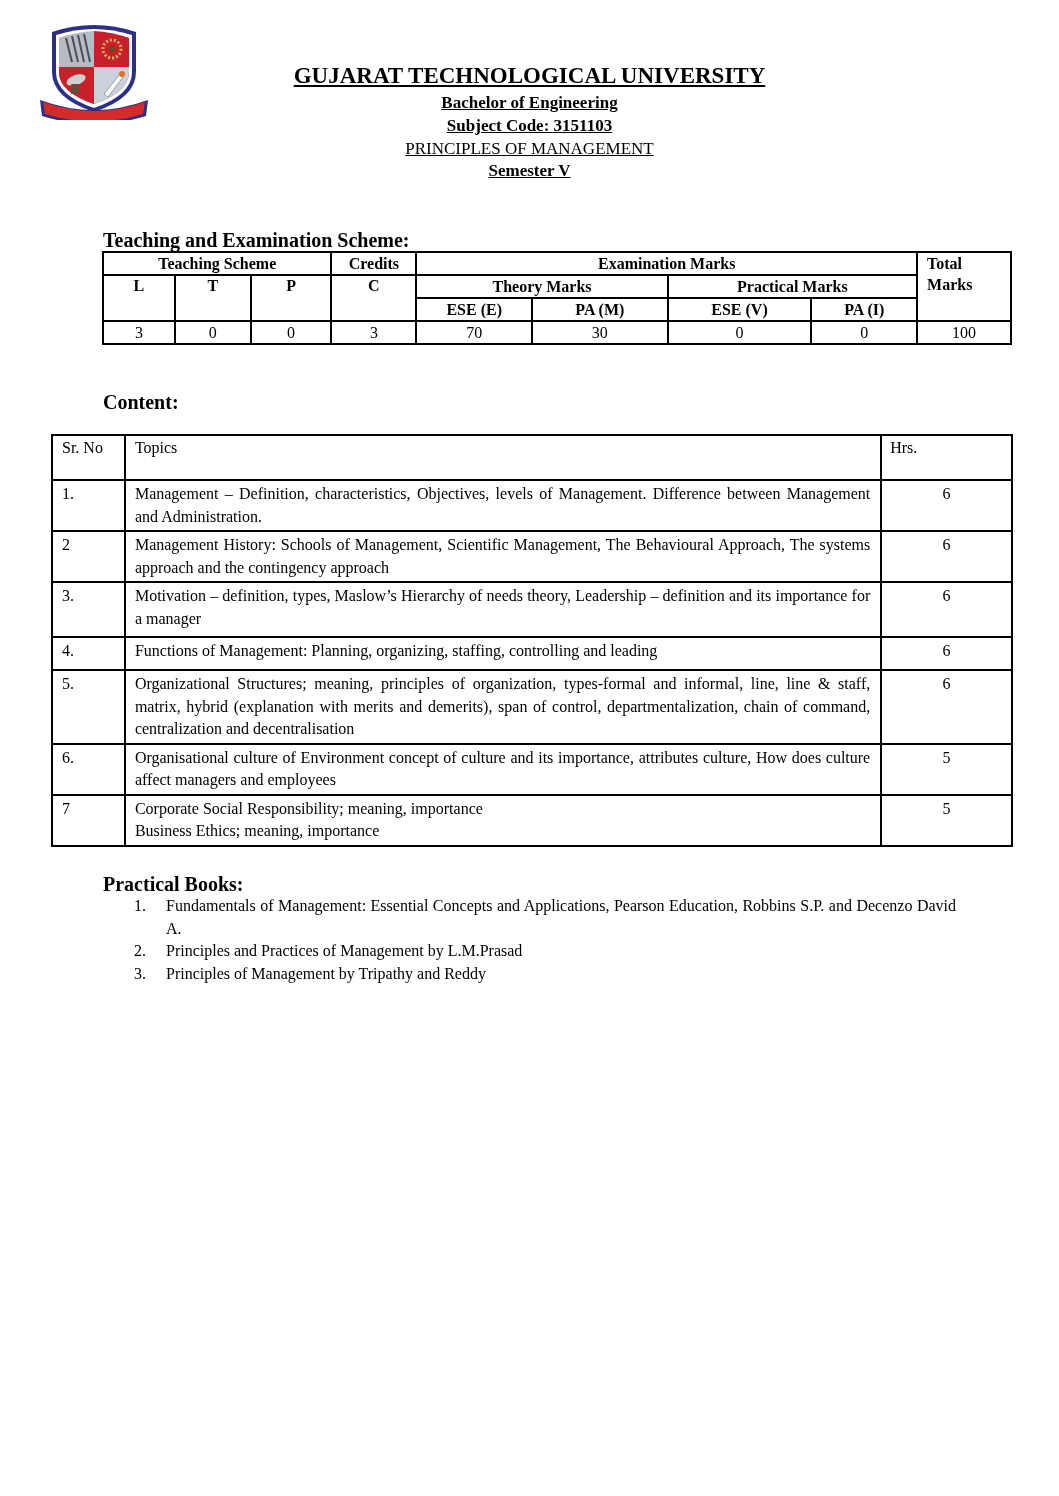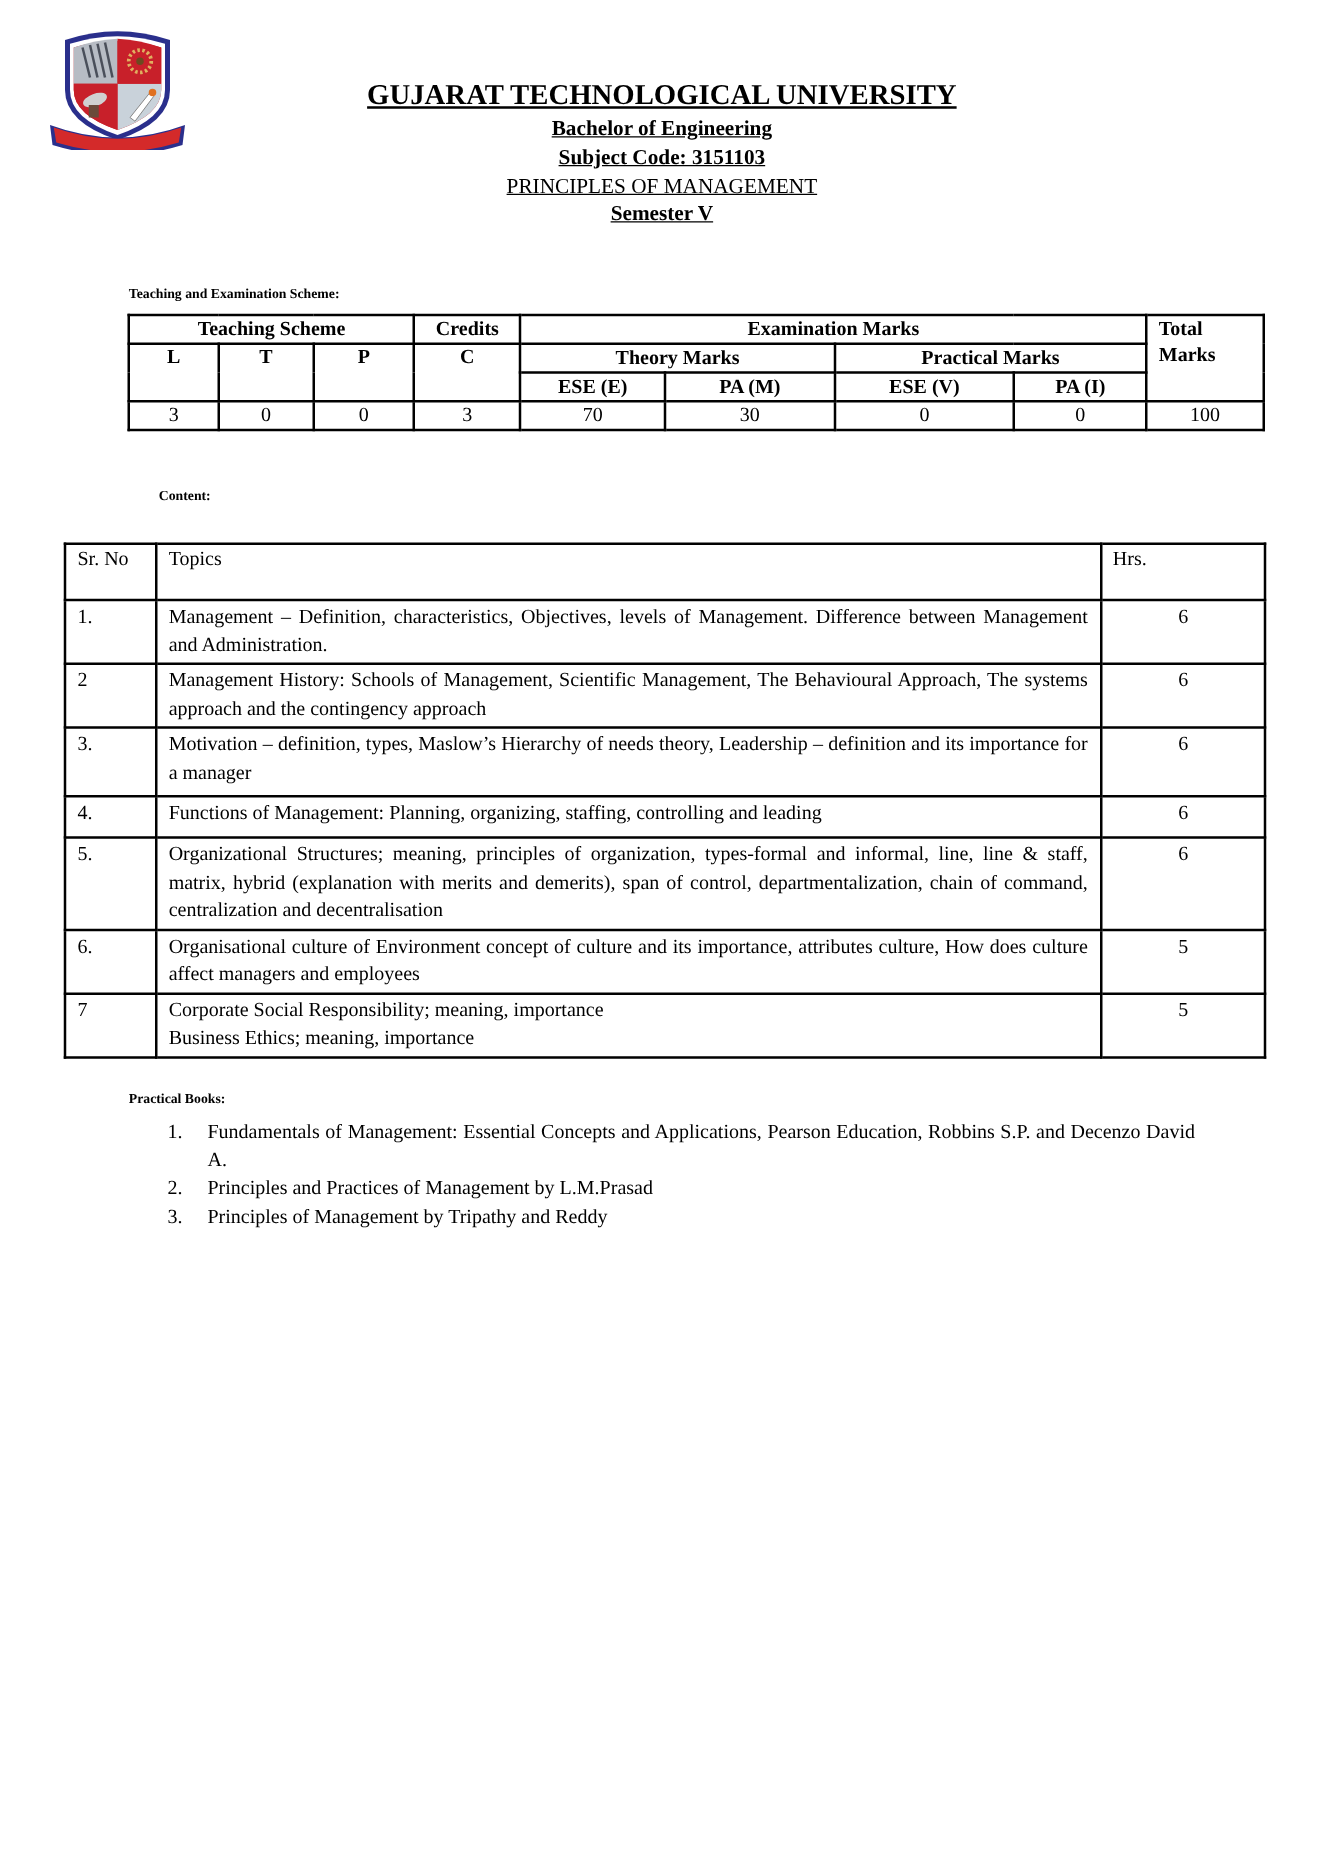--- a/index.html
+++ b/index.html
@@ -9,23 +9,23 @@
     }
     .logo { position: absolute; left: 38px; top: 20px; width: 112px; height: 100px; }
     .header { position: absolute; left: 0; width: 1059px; text-align: center; text-decoration: underline; }
     .h-univ { top: 63px; font-size: 23px; font-weight: bold; letter-spacing: 0px; left: 0px; width: 1059px; }
     .h-line { font-size: 17px; font-weight: bold; }
     .h-deg { top: 93px; }
     .h-code { top: 116px; }
     .h-subj { top: 139px; font-weight: normal; }
     .h-sem { top: 161px; }
 
-    .sec-label { position: absolute; font-size: 11px; font-weight: bold; }
+    .sec-label { position: absolute; font-size: 20px; font-weight: bold; }
     .lbl-scheme { left: 103px; top: 229px; }
-    .lbl-content { left: 103px; top: 391px; margin-left: 24px; }
+    .lbl-content { left: 103px; top: 391px; }
     .lbl-ref { left: 103px; top: 873px; }
 
     table { border-collapse: collapse; position: absolute; }
     table td, table th { border: 2px solid #000; padding: 0; }
 
     .scheme { left: 102px; top: 251px; width: 910px; font-size: 16px; font-weight: bold; }
     .scheme td { text-align: center; height: 21px; line-height: 19px; vertical-align: middle; }
     .scheme td.val { font-weight: normal; }
     .scheme td.total { vertical-align: top; text-align: left; padding-left: 9px; line-height: 21px; margin-left: 20px; }
 

